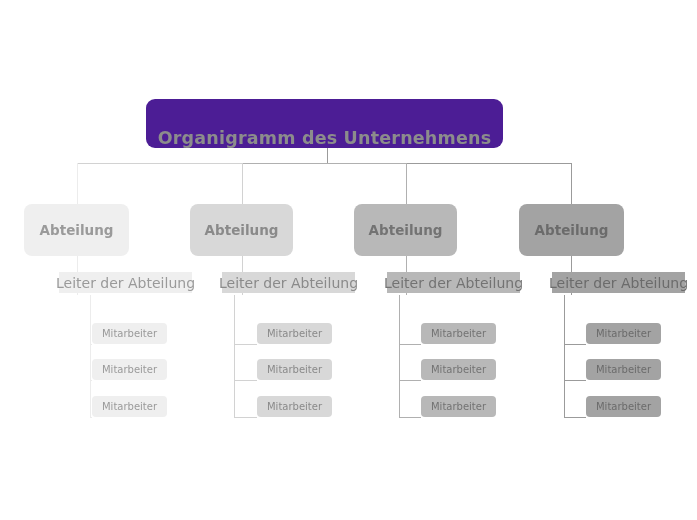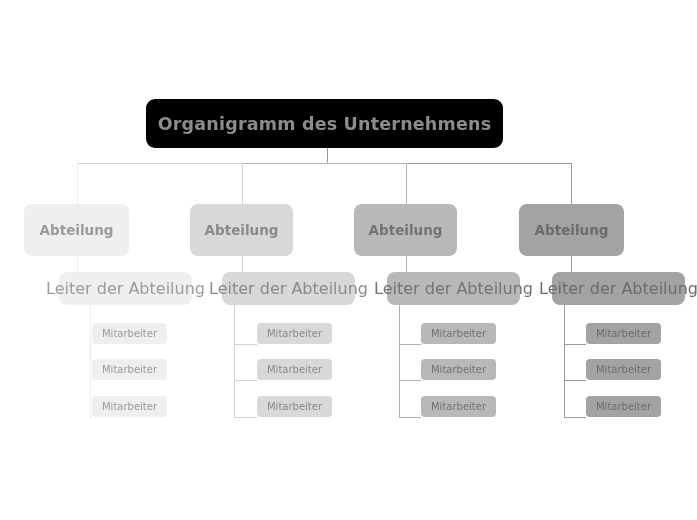--- a/index.html
+++ b/index.html
@@ -48,23 +48,23 @@
     justify-content: center;
     white-space: nowrap;
   }
   .node-dept {
     height: 52px;
     border-radius: 8px;
     font-size: 13.5px;
     font-weight: bold;
   }
   .node-leiter {
-    height: 33px;
-    border-radius: 8px;
-    font-size: 16px;
+    height: 21px;
+    border-radius: 0;
+    font-size: 14px;
     font-weight: normal;
   }
   .node-emp {
     height: 21px;
     border-radius: 4px;
     font-size: 10px;
     font-weight: normal;
     text-align: center;
   }
 
@@ -112,21 +112,21 @@
       <div class="conn conn-h" style="left: 399px; top: 417px; width: 22px; background: rgb(176, 176, 176);"></div>
       <div class="conn conn-v" style="left: 571px; top: 163px; height: 41px; background: rgb(155, 155, 155);"></div>
       <div class="conn conn-v" style="left: 571px; top: 242px; height: 53px; background: rgb(155, 155, 155);"></div>
       <div class="conn conn-h" style="left: 571px; top: 295px; background: rgb(155, 155, 155);"></div>
       <div class="conn conn-v" style="left: 564px; top: 295px; height: 122px; background: rgb(155, 155, 155);"></div>
       <div class="conn conn-h" style="left: 564px; top: 344px; width: 22px; background: rgb(155, 155, 155);"></div>
       <div class="conn conn-h" style="left: 564px; top: 380px; width: 22px; background: rgb(155, 155, 155);"></div>
       <div class="conn conn-h" style="left: 564px; top: 417px; width: 22px; background: rgb(155, 155, 155);"></div>
     </div>
 
-  <div class="title-box" style="background: #000000;">
+  <div class="title-box" style="background: #4c1d95; align-items: flex-end;">
     <span class="label" style="color: rgb(140, 140, 140);">Organigramm des Unternehmens</span>
   </div>
 
   <div id="node-layer">
       <div class="node node-dept" style="left: 24px; top: 204px; width: 105px; background: rgb(239, 239, 239); color: rgb(154, 154, 154);">
         <span>Abteilung</span>
       </div>
       <div class="node node-leiter" style="left: 59px; top: 272px; width: 133px; background: rgb(239, 239, 239); color: rgb(154, 154, 154);">
         <span>Leiter der Abteilung</span>
       </div>

